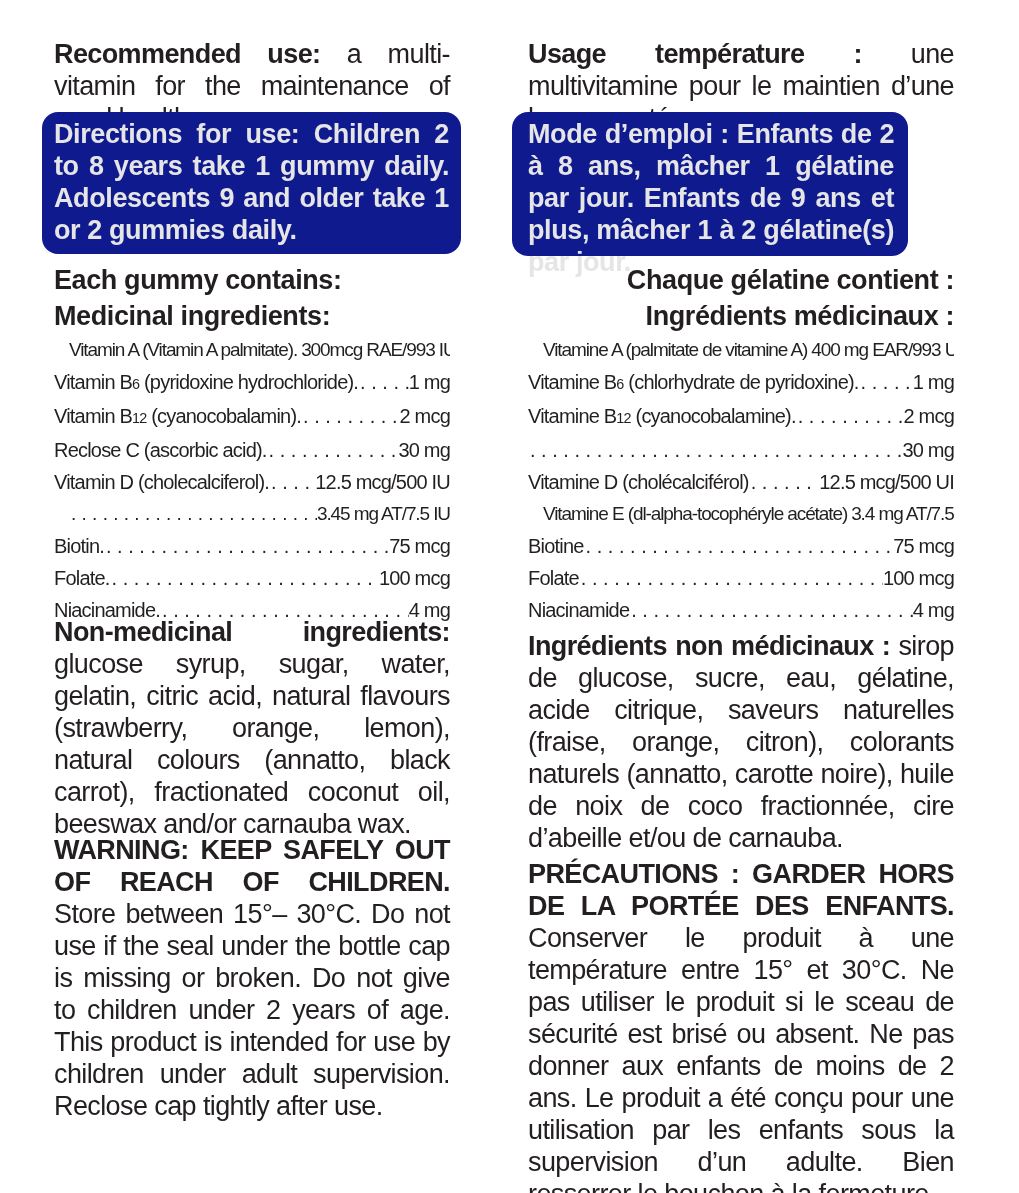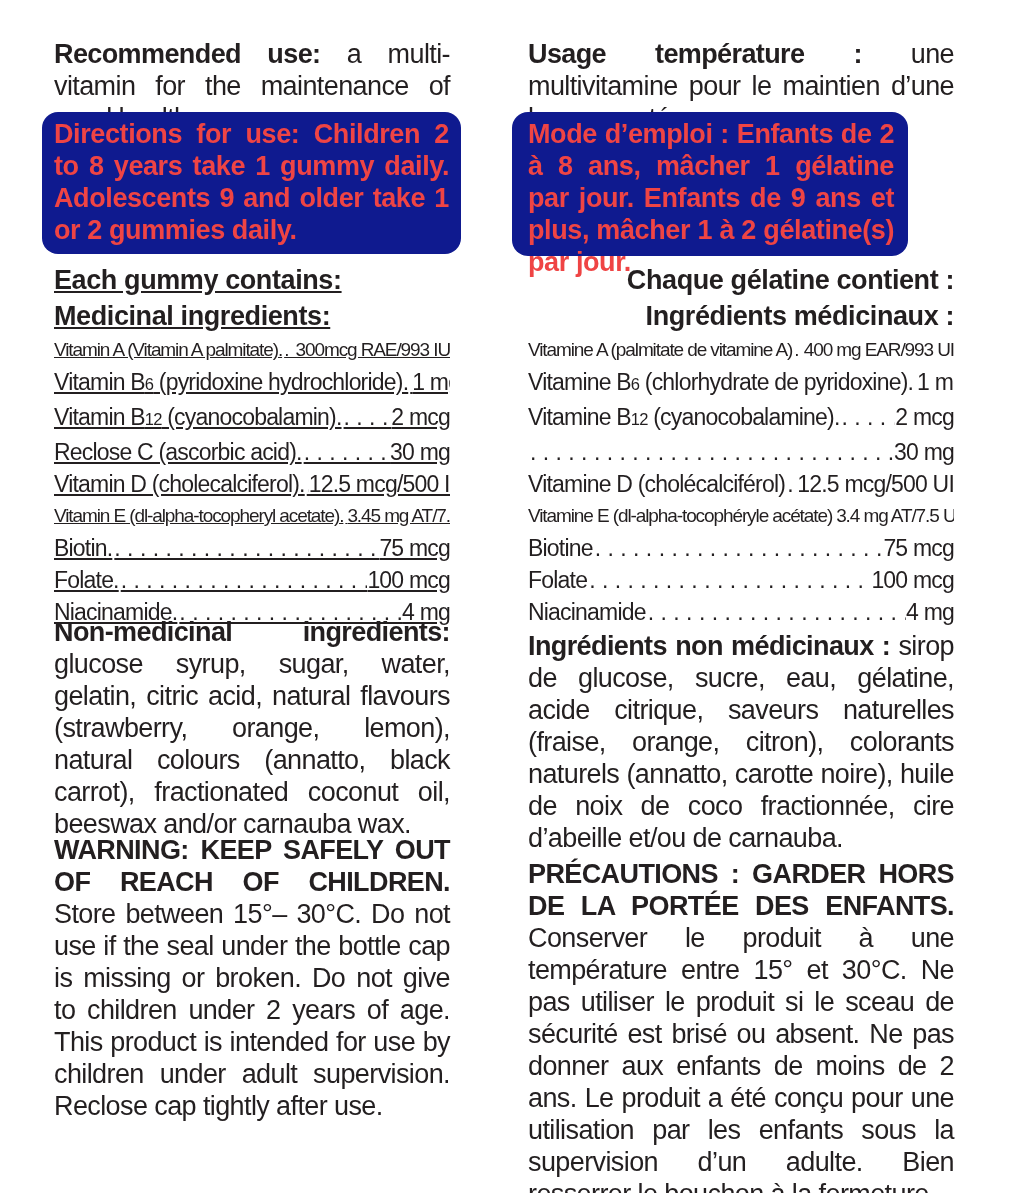--- a/index.html
+++ b/index.html
@@ -1,47 +1,47 @@
 <!DOCTYPE html>
 <html><head>
 <meta charset="utf-8">
 <style>
   html, body { margin: 0; padding: 0; background: #ffffff; }
   body { width: 1019px; height: 1193px; position: relative; overflow: hidden;
          font-family: "Liberation Sans", "DejaVu Sans", sans-serif; color: #231f20; }
   .para { font-size: 27px; line-height: 32px; letter-spacing: -0.6px; text-align: justify; text-align-last: left; }
   .para b { font-weight: 700; }
-  .box { position: absolute; background: #0f1a8f; border-radius: 16px; color: #ef4444;
+  .box { position: absolute; background: #0f1a8f; border-radius: 16px; color: #e5e5e5;
          font-weight: 700; font-size: 27px; line-height: 32px; letter-spacing: -0.4px;
          text-align: justify; text-align-last: left; box-sizing: border-box; }
   .box.en { left: 42px; top: 112px; width: 419px; height: 142px; padding: 6px 12px 0 12px; }
   .box.fr { left: 512px; top: 112px; width: 396px; height: 144px; padding: 6px 14px 0 16px; }
   .heading { font-weight: 700; font-size: 27px; line-height: 36px; letter-spacing: -0.4px; }
   .row { display: flex; align-items: baseline; white-space: nowrap; overflow: hidden;
-         font-size: 23px; line-height: 32px; letter-spacing: -0.8px; }
-  .row.small { font-size: 19px; letter-spacing: -1.1px; }
+         font-size: 20px; line-height: 32px; letter-spacing: -0.8px; }
+  .row.small { font-size: 19px; letter-spacing: -1.1px; margin-left: 15px; }
   .row .name { flex: 0 0 auto; }
   .row .dots { flex: 1 1 auto; overflow: hidden; white-space: nowrap; letter-spacing: 2px; padding: 0 2px; }
   .row .dots::before { content: ". . . . . . . . . . . . . . . . . . . . . . . . . . . . . . . . . . . . . . . . . . . . . . . . . . . . . . . . . . . . . . . . . . . . . . . . . ."; letter-spacing: 0px; }
   .row .amt { flex: 0 0 auto; }
   .sub { font-size: 0.72em; }
   .section { position: absolute; }
 </style>
 </head>
 <body>
 
 <div class="section para" style="left:54px; top:38px; width:396px;">
   <b>Recommended use:</b><span> a multi-vitamin for the maintenance of good health.</span>
 </div>
 
 <div class="box en">
   <span>Directions for use:</span><span> Children 2 to 8 years take 1 gummy daily. Adolescents 9 and older take 1 or 2 gummies daily.</span>
 </div>
 
-<div class="section" style="left:54px; top:262px; width:396px;text-decoration:underline;">
+<div class="section" style="left:54px; top:262px; width:396px;">
   <div class="heading">Each gummy contains:</div>
   <div class="heading">Medicinal ingredients:</div>
   <div>
     <div class="row small">
         <span class="name">Vitamin A (Vitamin A palmitate). </span>
         <span class="dots"></span>
         <span class="amt">300mcg RAE/993 IU</span>
       </div>
     <div class="row">
         <span class="name"><span>Vitamin B</span><span class="sub">6</span><span> (pyridoxine hydrochloride). </span></span>
@@ -57,21 +57,20 @@
         <span class="name">Reclose C (ascorbic acid). </span>
         <span class="dots"></span>
         <span class="amt">30 mg</span>
       </div>
     <div class="row">
         <span class="name">Vitamin D (cholecalciferol). </span>
         <span class="dots"></span>
         <span class="amt">12.5 mcg/500 IU</span>
       </div>
     <div class="row small">
-        <span class="name">Vitamin E (dl-alpha-tocopheryl acetate). </span>
         <span class="dots"></span>
         <span class="amt">3.45 mg AT/7.5 IU</span>
       </div>
     <div class="row">
         <span class="name">Biotin. </span>
         <span class="dots"></span>
         <span class="amt">75 mcg</span>
       </div>
     <div class="row">
         <span class="name">Folate. </span>

